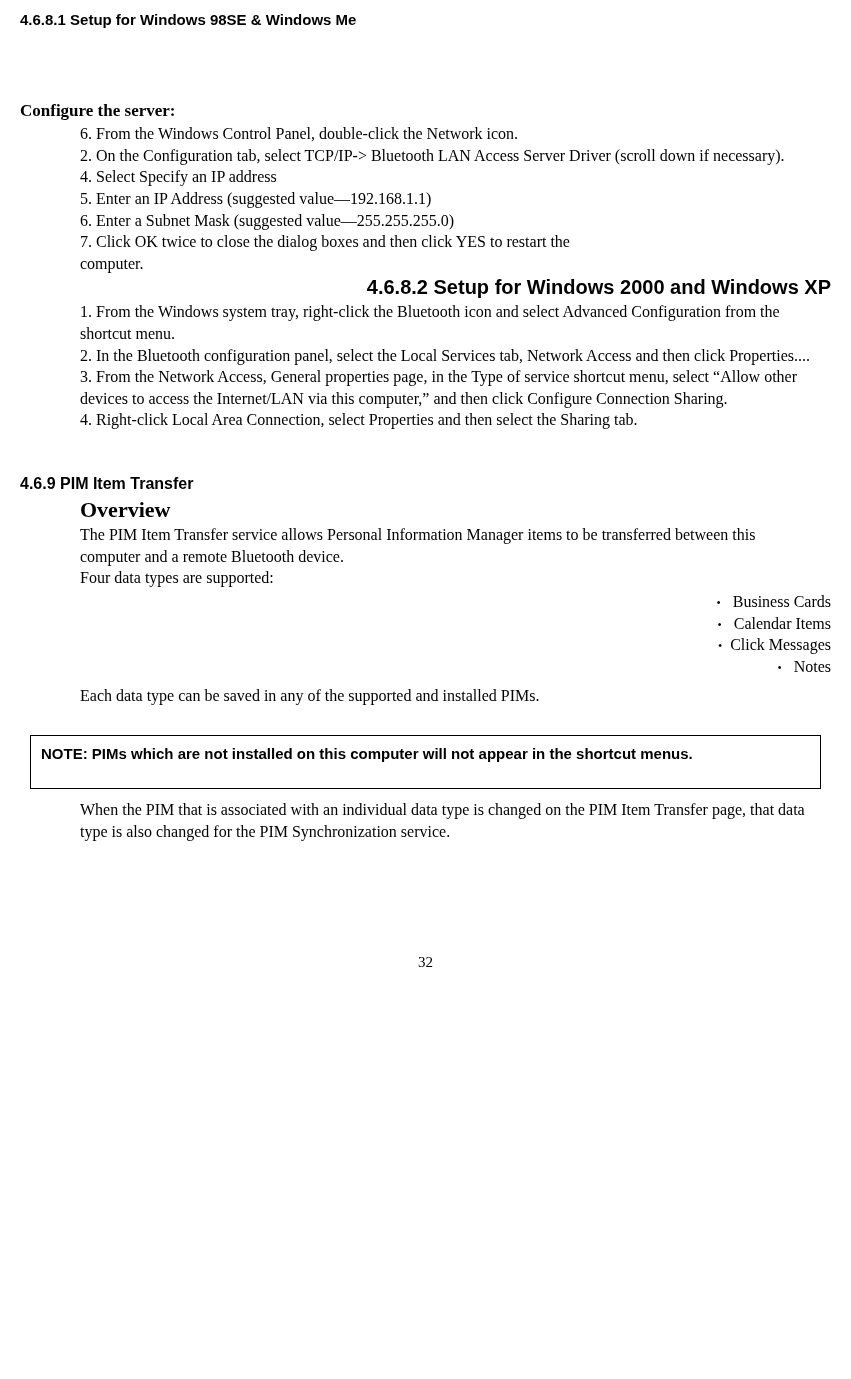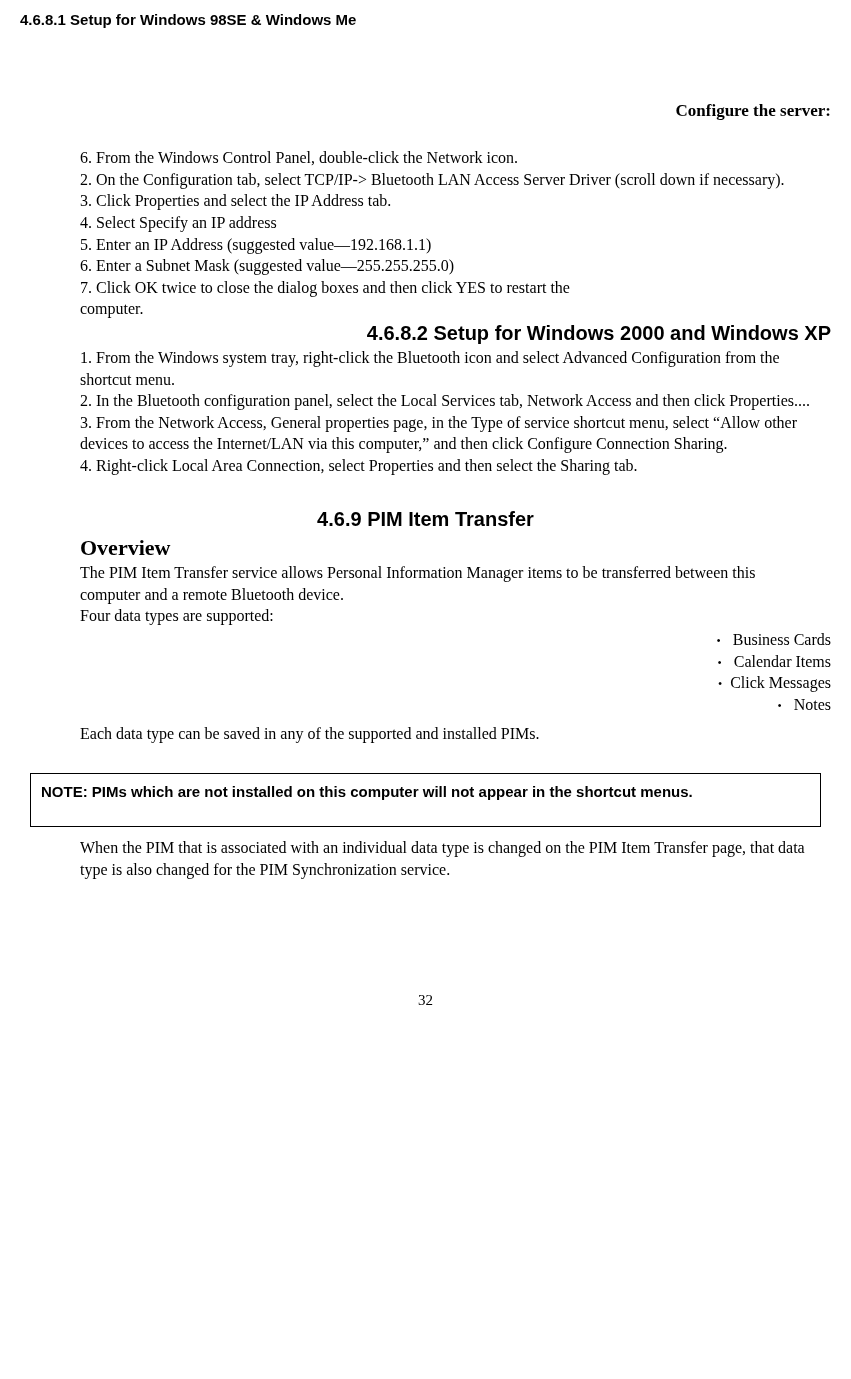--- a/index.html
+++ b/index.html
@@ -16,42 +16,39 @@
       font-family: Arial, Helvetica, sans-serif;
       font-weight: bold;
     }
     .h4681 {
       font-size: 15px;
       margin-bottom: 70px;
     }
     .configure-heading {
       font-weight: bold;
       font-size: 17px;
-      margin-bottom: 24px;
-      text-align: right;
     }
     .indent {
       margin-left: 60px;
       margin-right: 20px;
     }
     .section-4682 {
       font-family: Arial, Helvetica, sans-serif;
       font-weight: bold;
       font-size: 20px;
       margin-top: 0;
       margin-bottom: 0;
       text-align: right;
     }
     .section-469 {
       font-family: Arial, Helvetica, sans-serif;
       font-weight: bold;
-      font-size: 20px;
-      margin-top: 29px;
+      font-size: 16px;
+      margin-top: 42px;
       margin-bottom: 0;
-      text-align: center;
     }
     .overview {
       font-weight: bold;
       font-size: 22px;
     }
     .bullet-list {
       margin-left: 170px;
       margin-top: 2px;
       margin-bottom: 8px;
       text-align: right;
@@ -81,21 +78,20 @@
 </head>
 <body>
 
 <div class="heading-sans h4681">4.6.8.1 Setup for Windows 98SE &amp; Windows Me</div>
 
 <div class="configure-heading">Configure the server:</div>
 
 <div class="indent">
   <div>6. From the Windows Control Panel, double-click the Network icon.</div>
   <div>2. On the Configuration tab, select TCP/IP-&gt; Bluetooth LAN Access Server Driver (scroll down if necessary).</div>
-  <div>3. Click Properties and select the IP Address tab.</div>
   <div>4. Select Specify an IP address</div>
   <div>5. Enter an IP Address (suggested value—192.168.1.1)</div>
   <div>6. Enter a Subnet Mask (suggested value—255.255.255.0)</div>
   <div>7. Click OK twice to close the dialog boxes and then click YES to restart the</div>
   <div> computer.</div>
 </div>
 
 <div class="section-4682">4.6.8.2 Setup for Windows 2000 and Windows XP</div>
 
 <div class="indent">

